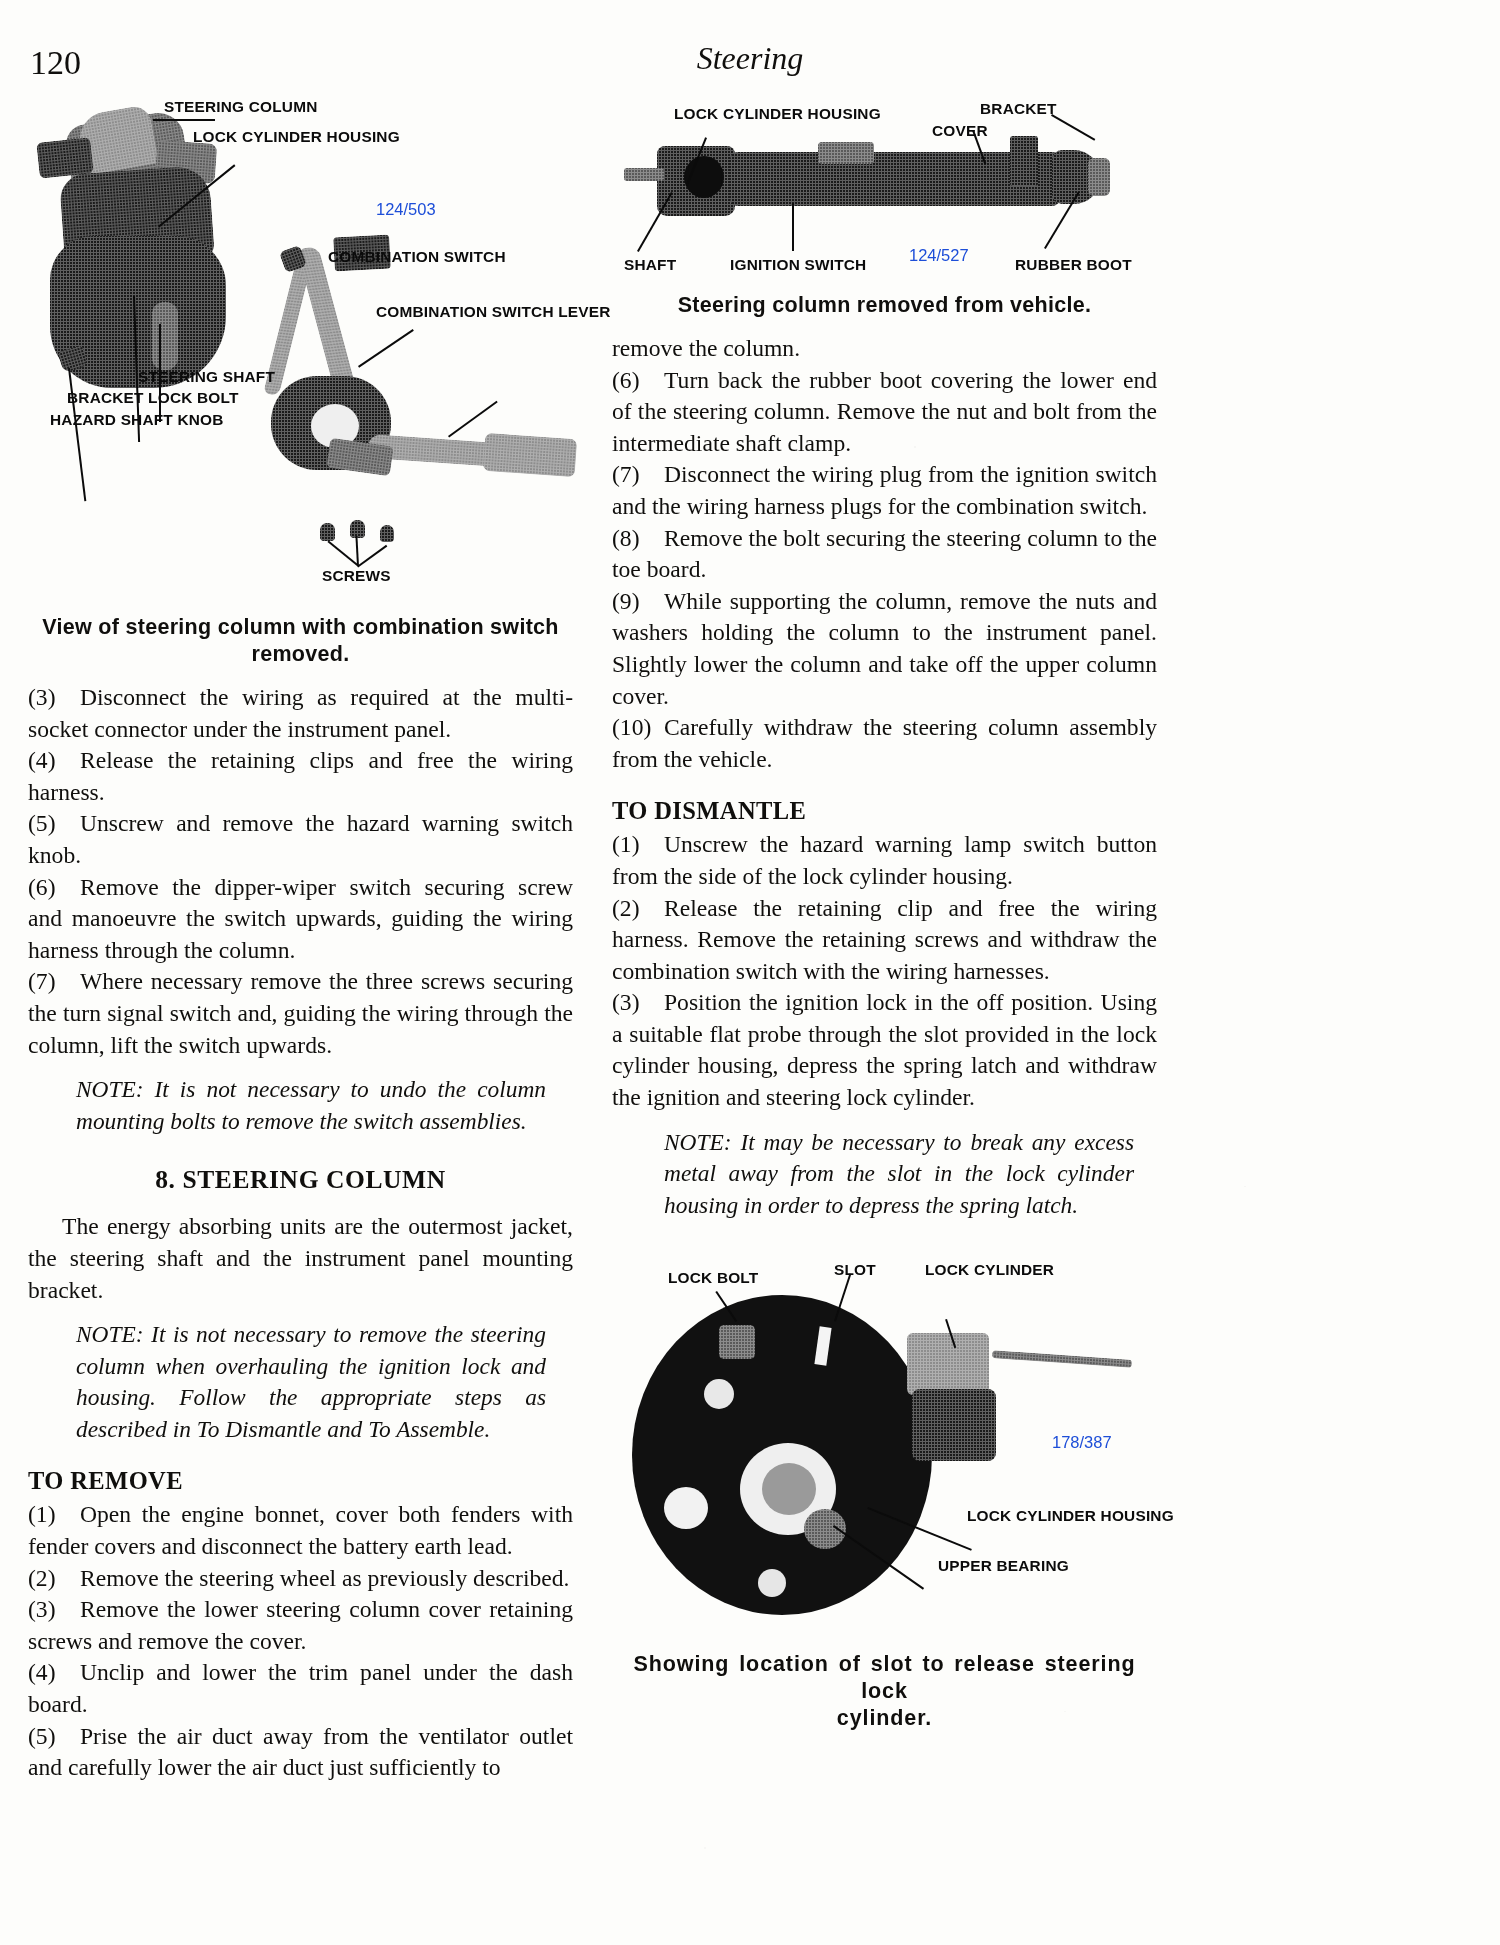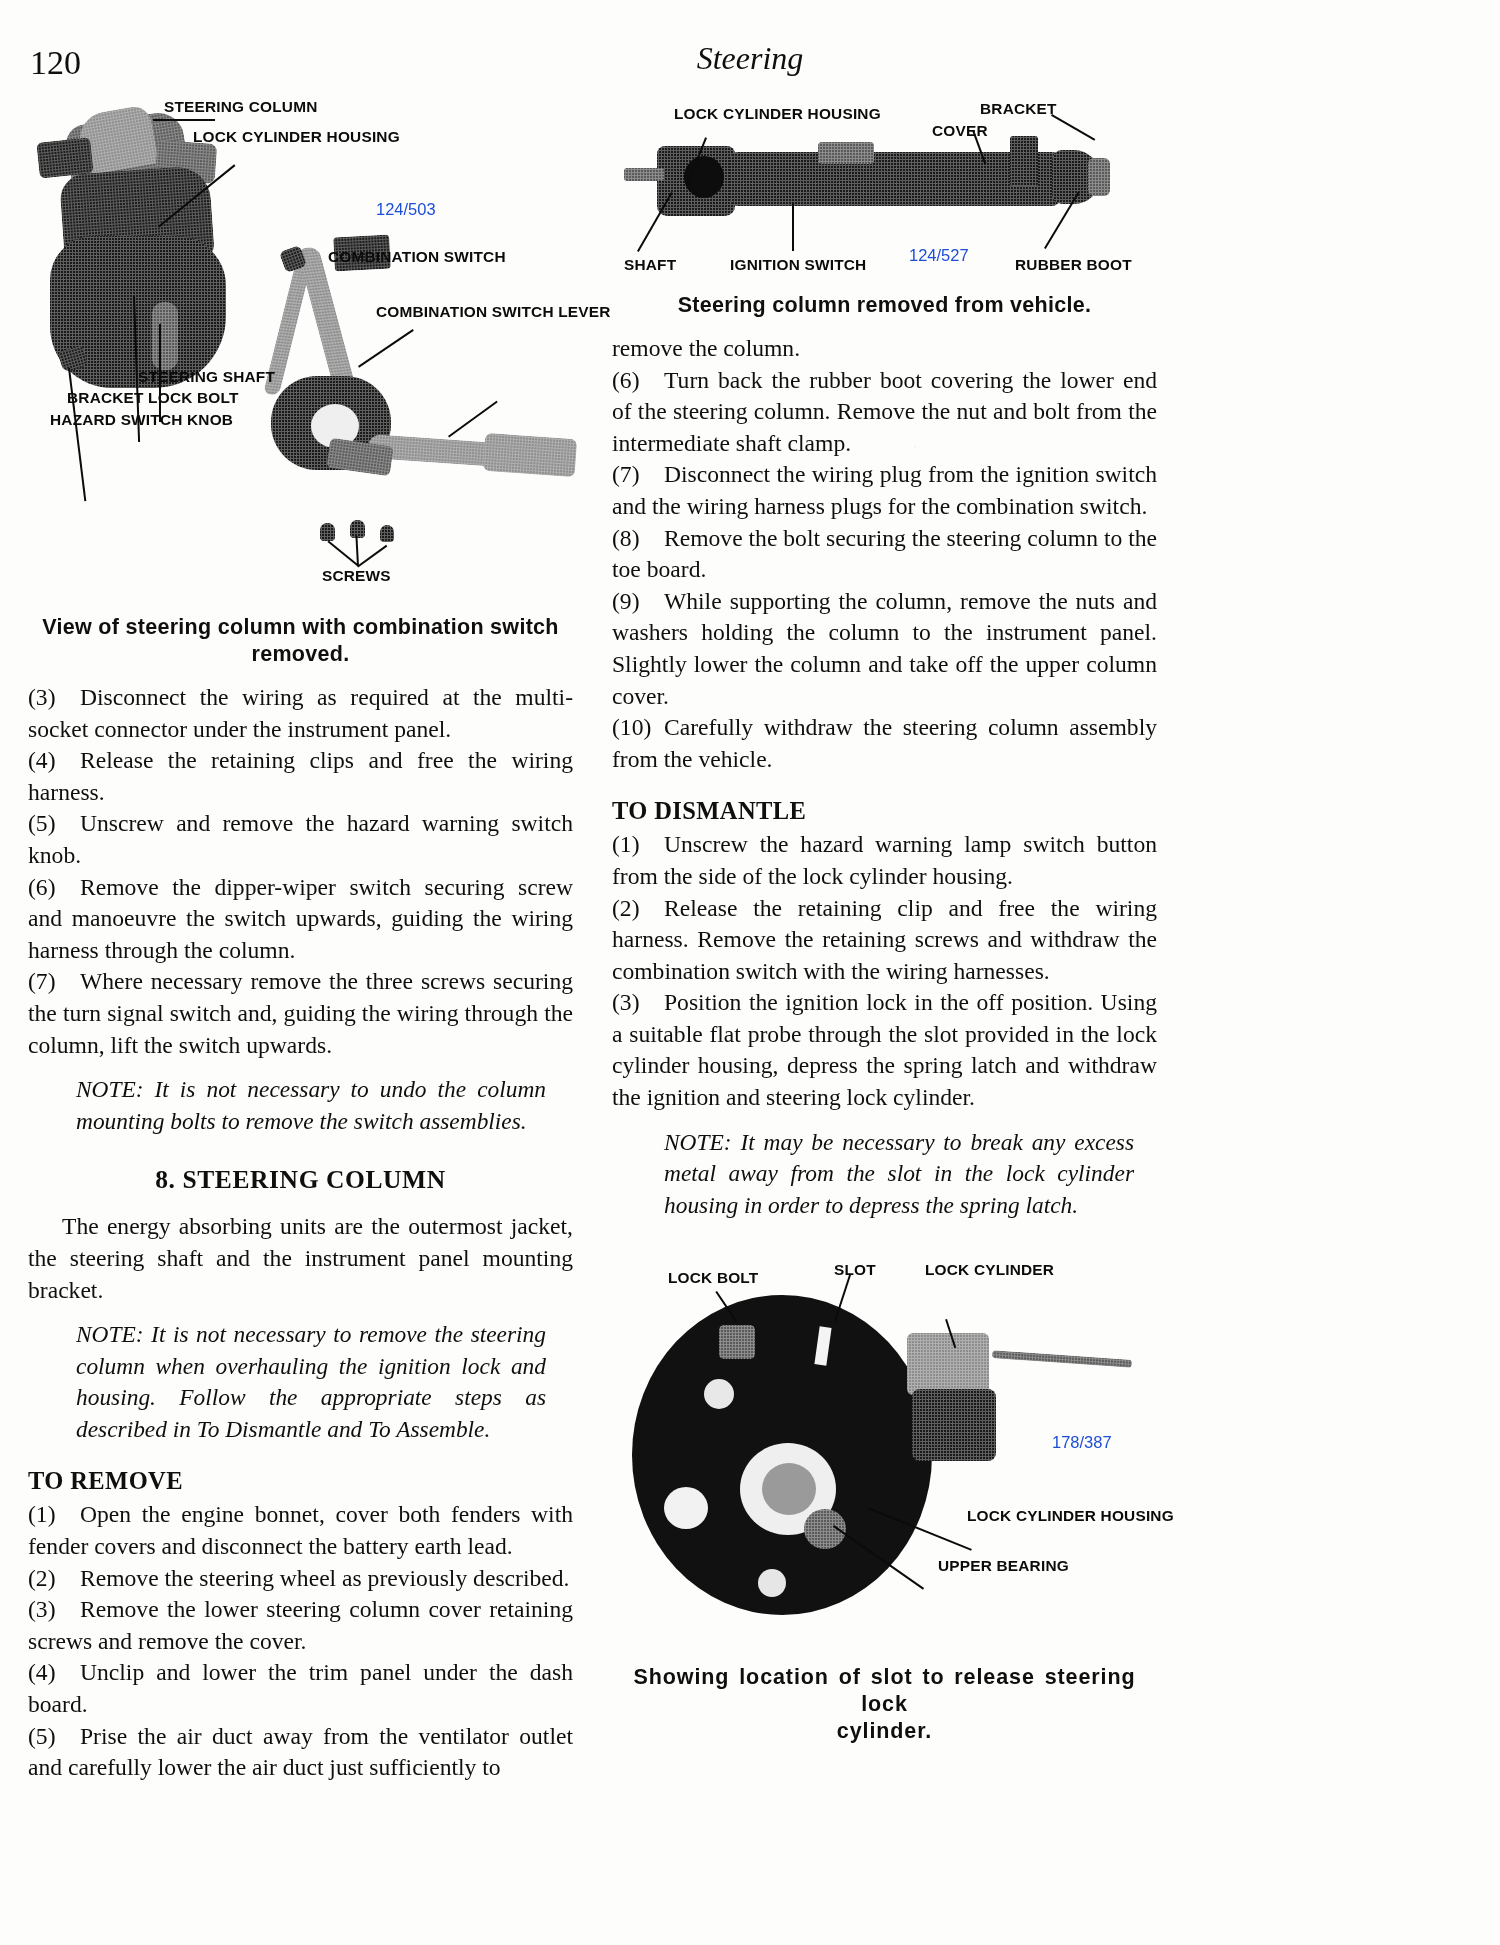--- a/index.html
+++ b/index.html
@@ -142,21 +142,21 @@
       <div class="ldr" style="left:329px;top:470px;width:38px;transform:rotate(-141deg);"></div>
       <div class="ldr" style="left:329px;top:470px;width:30px;transform:rotate(-93deg);"></div>
       <div class="ldr" style="left:329px;top:470px;width:36px;transform:rotate(-36deg);"></div>
 
       <span class="lbl" style="left:136px;top:2px;">STEERING COLUMN</span>
       <span class="lbl" style="left:165px;top:32px;">LOCK CYLINDER HOUSING</span>
       <span class="lbl" style="left:300px;top:152px;">COMBINATION SWITCH</span>
       <span class="lbl" style="left:348px;top:207px;">COMBINATION SWITCH LEVER</span>
       <span class="lbl" style="left:110px;top:272px;">STEERING SHAFT</span>
       <span class="lbl" style="left:39px;top:293px;">BRACKET LOCK BOLT</span>
-      <span class="lbl" style="left:22px;top:315px;">HAZARD SWITCH KNOB</span>
+      <span class="lbl" style="left:22px;top:315px;">HAZARD SHAFT KNOB</span>
       <span class="lbl" style="left:294px;top:471px;">SCREWS</span>
       <span class="partno" style="left:348px;top:104px;">124/503</span>
     </div>
 
     <div class="figcap">
       <div>View  of  steering  column  with  combination  switch</div>
       <div>removed.</div>
     </div>
 
     <p class="body"><span class="num">(3)</span><span>Disconnect the wiring as required at the multi-socket connector under the instrument panel.</span></p>
@@ -251,20 +251,20 @@
       <div class="ldr" style="left:222px;top:286px;width:110px;transform:rotate(35deg);"></div>
 
       <span class="lbl" style="left:222px;top:22px;">SLOT</span>
       <span class="lbl" style="left:56px;top:30px;">LOCK BOLT</span>
       <span class="lbl" style="left:313px;top:22px;">LOCK CYLINDER</span>
       <span class="lbl" style="left:355px;top:268px;">LOCK CYLINDER HOUSING</span>
       <span class="lbl" style="left:326px;top:318px;">UPPER BEARING</span>
       <span class="partno" style="left:440px;top:194px;">178/387</span>
     </div>
 
-    <div class="figcap wide" style="margin-top:21px;">
+    <div class="figcap wide" style="margin-top:8px;">
       <div>Showing  location  of  slot  to  release  steering  lock</div>
       <div>cylinder.</div>
     </div>
   </div>
 
   <div class="speckle"></div>
 </div>
 
 </body></html>

